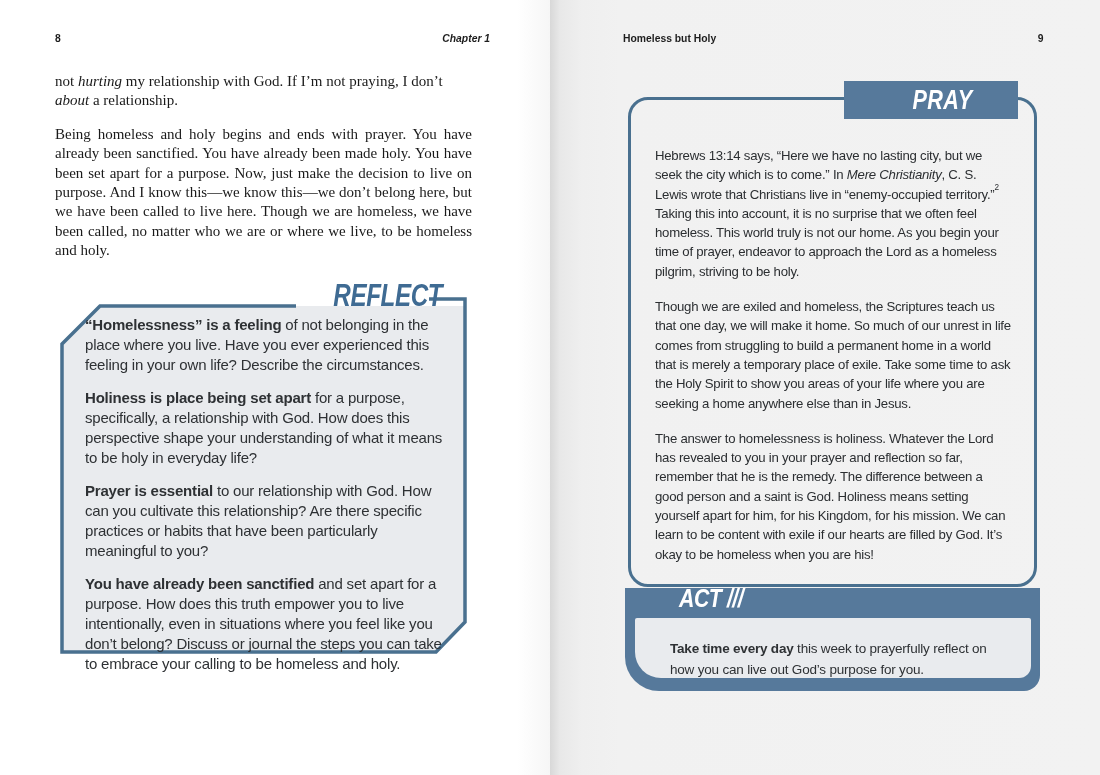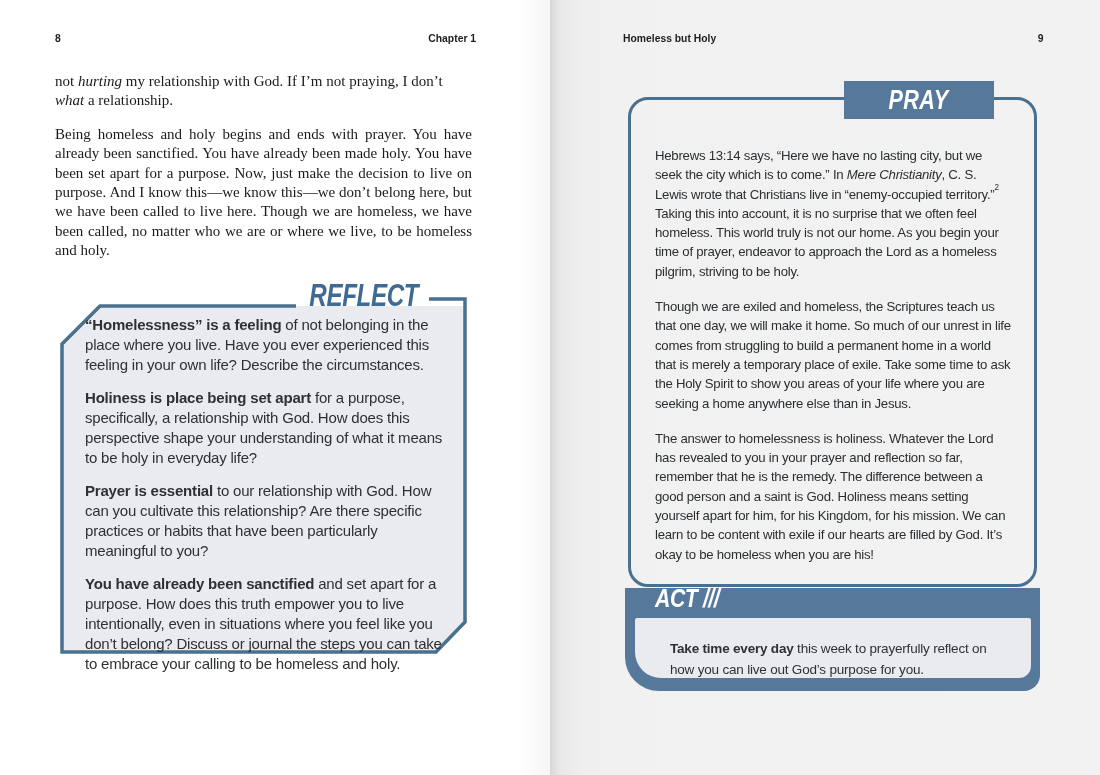--- a/index.html
+++ b/index.html
@@ -19,21 +19,21 @@
              font-size:15px;line-height:19.4px;color:#1a1a1a;}
   .body-text p{margin:0 0 14px 0;}
   .body-text p.just{text-align:justify;}
 
   
   .reflect-wrap{position:absolute;left:55px;top:278px;width:415px;height:385px;}
   .reflect-wrap svg{position:absolute;left:0;top:0;}
   .boxfill{fill:var(--box_fill,#e9ebee);}
   .boxline{fill:none;stroke:var(--accent_border,#49708f);stroke-width:3.5;}
   .display-head{font-weight:bold;font-style:italic;white-space:nowrap;
-                font-family:"Liberation Sans","DejaVu Sans",sans-serif;}
+                font-family:"Liberation Sans","DejaVu Sans",sans-serif;padding-left:24px;}
   .reflect-head{position:absolute;left:238px;top:2px;width:142px;height:32px;
                 display:flex;align-items:center;justify-content:center;}
   .reflect-head .sq{display:inline-block;transform:scaleX(.78);transform-origin:center;
                     font-size:31px;color:var(--heading_text,#3f6b93);letter-spacing:-.5px;}
   .reflect-items{position:absolute;left:30px;top:37px;width:365px;
                  font-size:15px;line-height:20px;letter-spacing:-.2px;color:#2e3134;
                  font-stretch:condensed;}
   .reflect-items p{margin:0 0 13px 0;}
 
   
@@ -65,26 +65,26 @@
 </style>
 </head>
 <body>
 
 <div class="canvas">
 
   <section class="page page-left">
     <div class="running-head" style="left:55px;top:32px;">
       <span class="sq">8</span>
     </div>
-    <div class="running-head rh-right" style="right:74px;top:32px;">
+    <div class="running-head rh-right" style="right:60px;top:32px;font-style:italic;">
       <span class="sq">Chapter 1</span>
     </div>
 
     <div class="body-text">
-      <p>not <i>hurting</i> my relationship with God. If I’m not praying, I don’t <i>what</i> a relationship.</p>
+      <p>not <i>hurting</i> my relationship with God. If I’m not praying, I don’t <i>about</i> a relationship.</p>
       <p class="just">Being homeless and holy begins and ends with prayer. You have already been sanctified. You have already been made holy. You have been set apart for a purpose. Now, just make the decision to live on purpose. And I know this—we know this—we don’t belong here, but we have been called to live here. Though we are homeless, we have been called, no matter who we are or where we live, to be homeless and holy.</p>
     </div>
 
     <div class="reflect-wrap">
       <svg width="415" height="385" viewBox="0 0 415 385">
         <path class="boxfill" d="M45 28 H410 V344 L381 374 H7 V66 Z"></path>
         <path class="boxline" d="M241 28 H45 L7 66 V374 H381 L410 344 V21 H374"></path>
       </svg>
       <div class="reflect-head display-head">
         <span class="sq">REFLECT</span>

